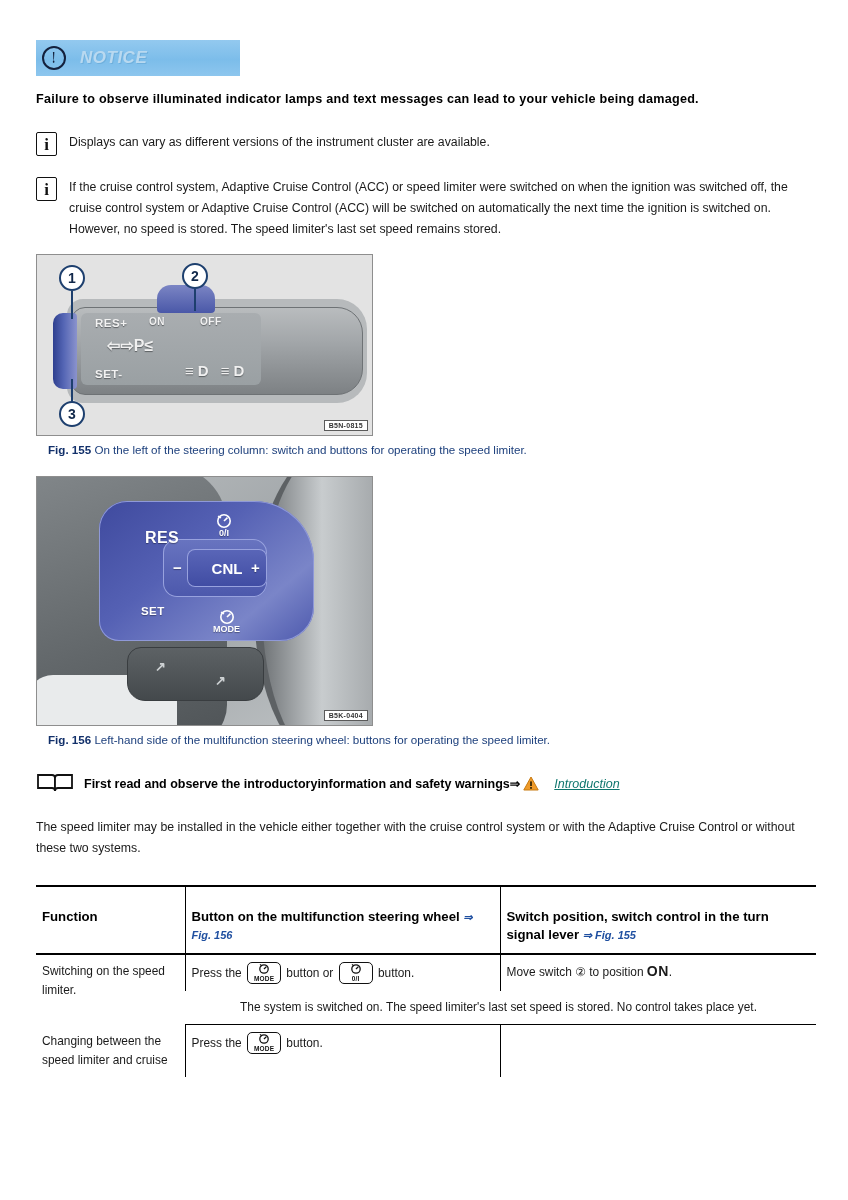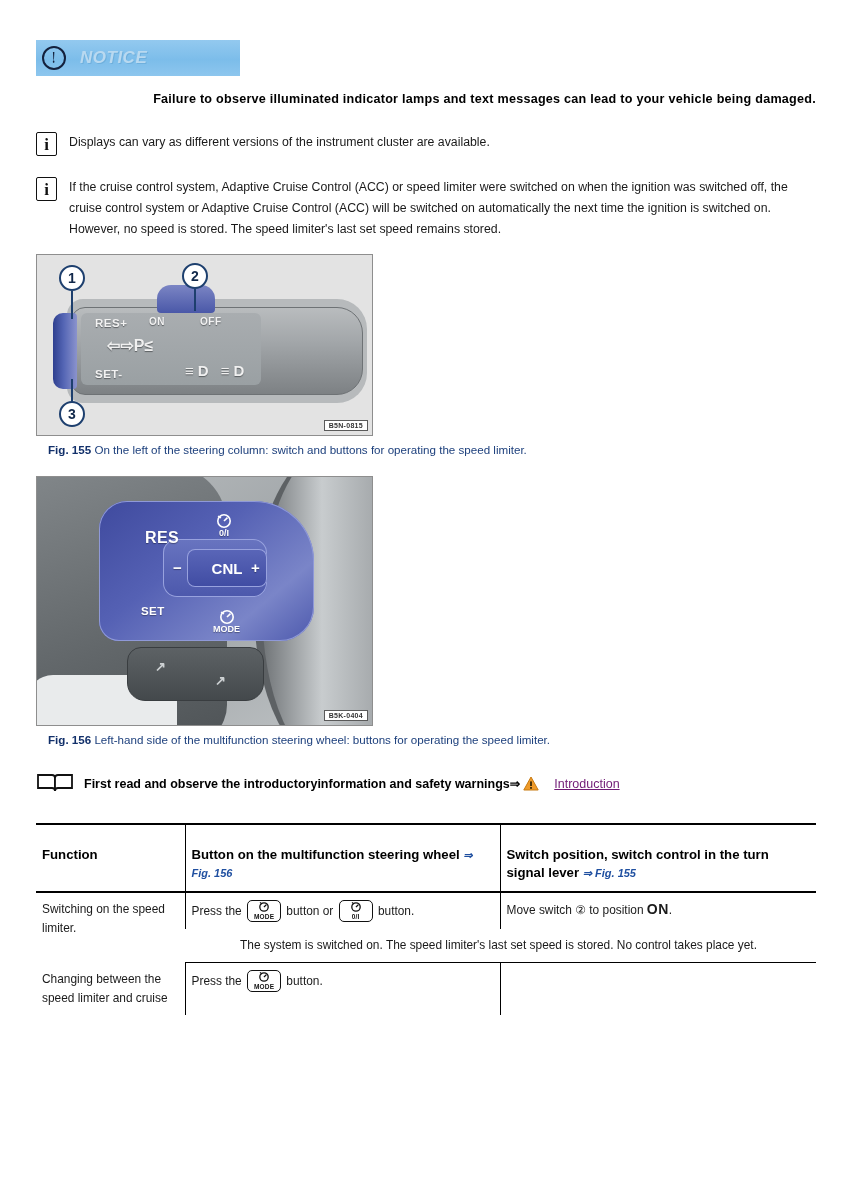--- a/index.html
+++ b/index.html
@@ -66,21 +66,20 @@
     color: #b9d9f0;
     text-shadow: 1px 1px 0 #6fb0dd;
   }
 
   .notice-text {
     margin-top: 16px;
     font-weight: bold;
     font-size: 12.6px;
     letter-spacing: 0.25px;
     color: #000;
-    text-align: right;
   }
 
   
   .note {
     position: relative;
     margin-top: 26px;
     padding-left: 33px;
     font-size: 12.3px;
     line-height: 21px;
     color: #1a1a1a;
@@ -287,21 +286,22 @@
     position: relative;
     padding-left: 48px;
     font-size: 12.5px;
     font-weight: bold;
     line-height: 20px;
     color: #000;
   }
   .book-icon { position:absolute; left:0; top:-2px; }
   .tri-warn { display:inline-block; vertical-align: -3px; margin: 0 3px; }
   .intro-link {
-    color: #701a75;
+    color: #0f766e;
+    font-style: italic;
     font-weight: normal;
     margin-left: 12px;
   }
 
   .para {
     margin-top: 20px;
     font-size: 12.3px;
     line-height: 21px;
     color: #1a1a1a;
   }
@@ -493,20 +493,21 @@
       </span>
       <span>First read and observe the introductoryinformation and safety warnings</span><span>⇒</span><span class="tri-warn">
         <svg width="16" height="15" viewBox="0 0 16 15">
           <path d="M8 1 L15.2 14 L0.8 14 Z" fill="#ef9b2b" stroke="#c77a10" stroke-width="1"></path>
           <rect x="7.1" y="5.4" width="1.8" height="4.6" fill="#3b2a05"></rect>
           <rect x="7.1" y="11" width="1.8" height="1.8" fill="#3b2a05"></rect>
         </svg>
       </span><a class="intro-link" href="#">Introduction</a>
     </div>
 
+    <div class="para">The speed limiter may be installed in the vehicle either together with the cruise control system or with the Adaptive Cruise Control or without these two systems.</div>
 
 
     <table class="spec">
       <colgroup>
         <col class="col-a">
           <col class="col-b">
           <col class="col-c">
       </colgroup>
       <thead>
         <tr>

